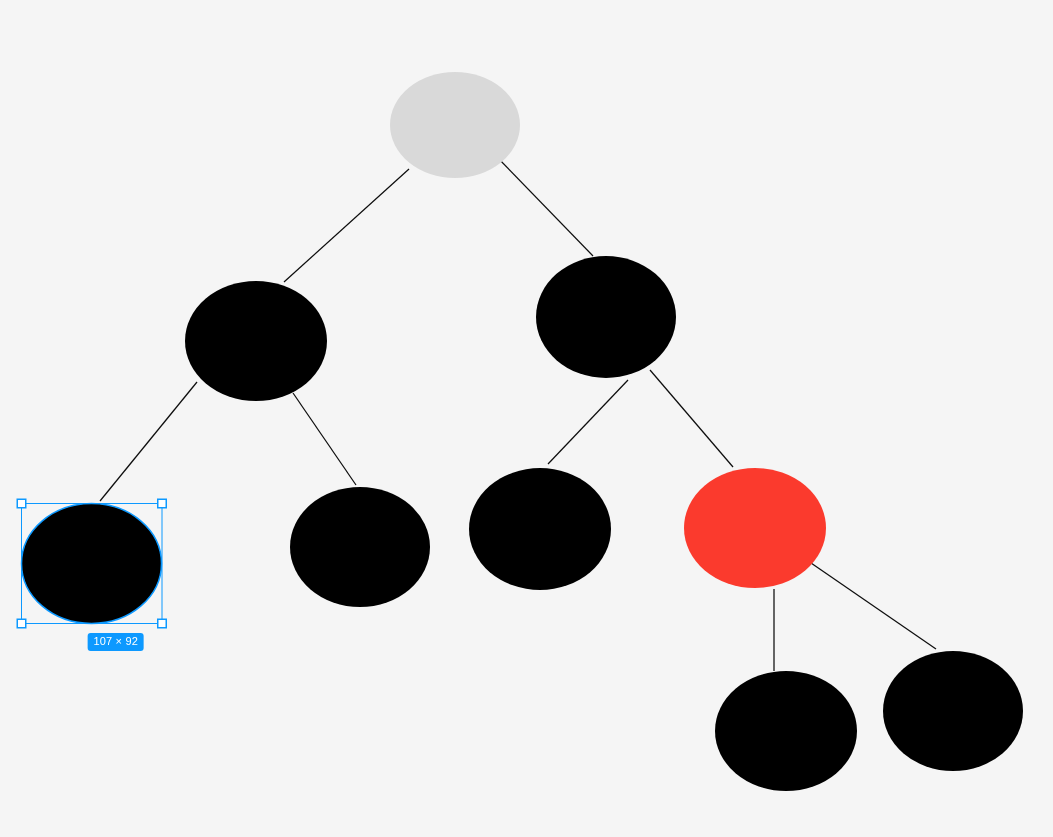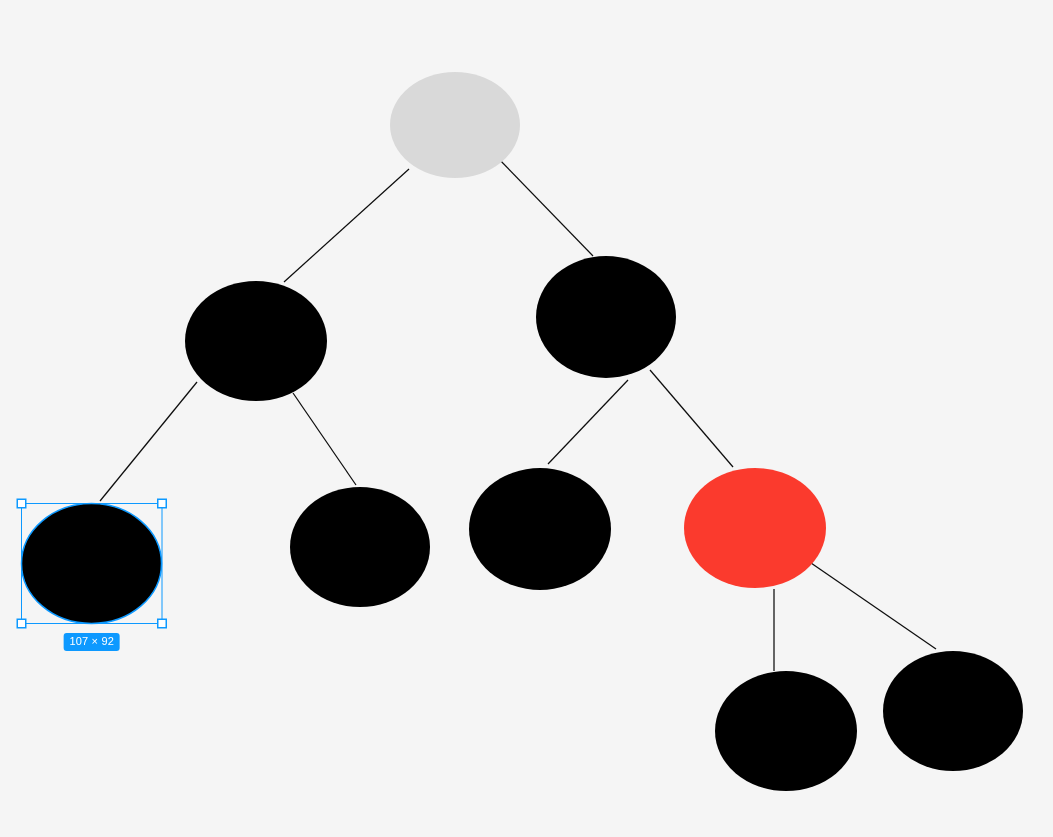--- a/index.html
+++ b/index.html
@@ -25,20 +25,21 @@
   .size-badge {
     position: absolute;
     transform: translateX(-50%);
     font-size: 11px;
     line-height: 13px;
     padding: 2px 6px 3px 6px;
     border-radius: 3px;
     white-space: nowrap;
     letter-spacing: 0.2px;
     user-select: none;
+    margin-left: 24px;
   }
 </style>
 </head>
 <body>
 
 <div class="canvas-wrap" style="background: rgb(245, 245, 245);">
   <svg id="scene" xmlns="http://www.w3.org/2000/svg" viewBox="0 0 1053 837">
       <line x1="409" y1="169" x2="284" y2="282" stroke="#0E0E0E" stroke-width="1.25"></line>
       <line x1="497" y1="157" x2="593" y2="256" stroke="#0E0E0E" stroke-width="1.25"></line>
       <line x1="197" y1="382" x2="100" y2="501" stroke="#0E0E0E" stroke-width="1.25"></line>

